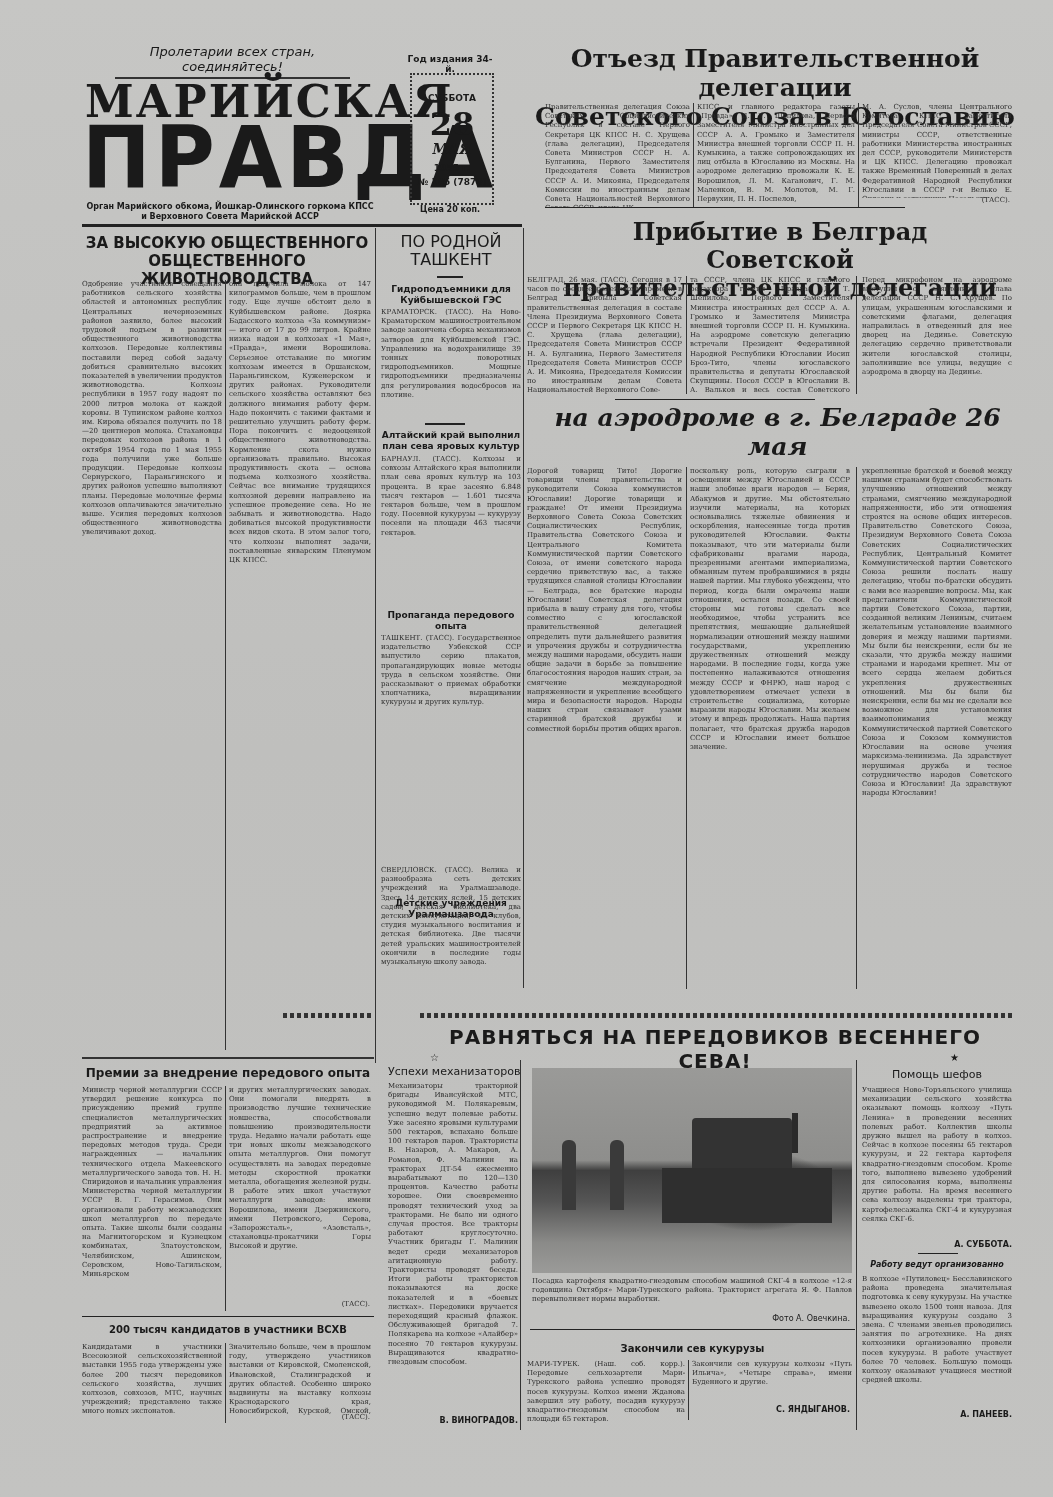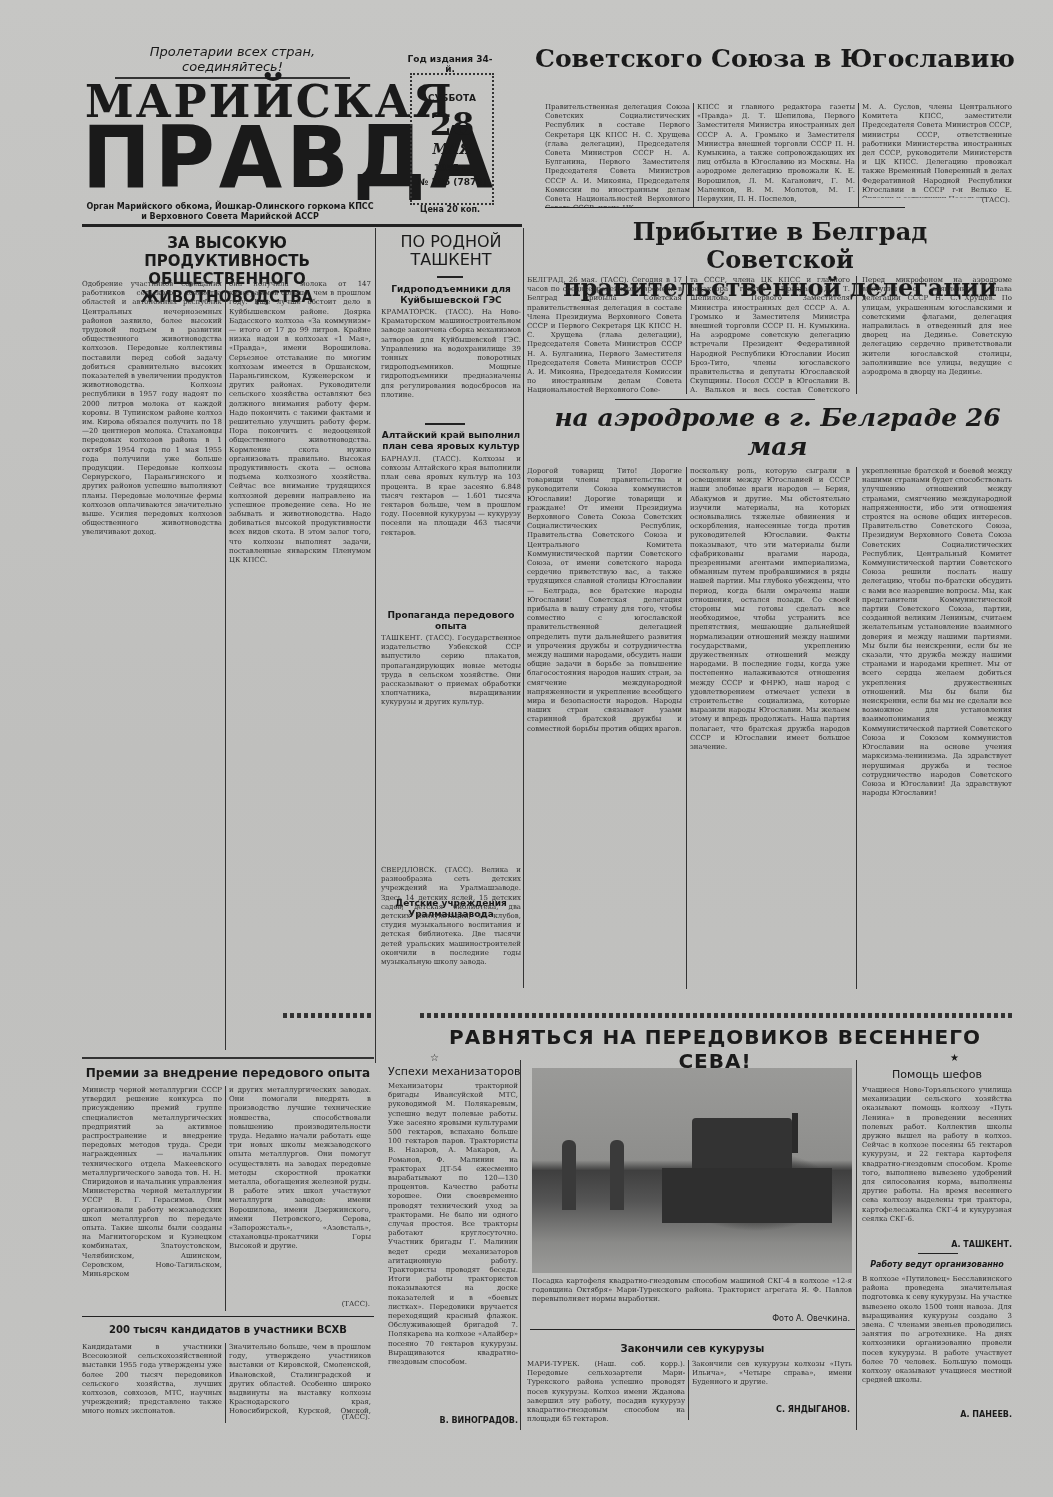--- a/index.html
+++ b/index.html
@@ -48,20 +48,21 @@
     <div class="day">28</div>
     <div class="mon">МАЯ</div>
     <div class="yr">1955 г.</div>
     <div class="num">№ 105 (7870)</div>
   </div>
   <div class="abs price">Цена 20 коп.</div>
 
   <div class="abs rule" style="left:82px;top:224px;width:440px;height:3px;"></div>
 
   <div class="abs h-big" style="left:535px;top:44px;width:480px;font-size:25px;line-height:29px;">
+    <div>Отъезд Правительственной делегации</div>
     <div>Советского Союза в Югославию</div>
   </div>
   <div class="col" style="left:545px;top:103px;width:145px;height:105px;">Правительственная делегация Союза Советских Социалистических Республик в составе Первого Секретаря ЦК КПСС Н. С. Хрущева (глава делегации), Председателя Совета Министров СССР Н. А. Булганина, Первого Заместителя Председателя Совета Министров СССР А. И. Микояна, Председателя Комиссии по иностранным делам Совета Национальностей Верховного Совета СССР, члена ЦК</div>
   <div class="vr" style="left:693px;top:103px;height:104px;"></div>
   <div class="col" style="left:697px;top:103px;width:158px;height:105px;">КПСС и главного редактора газеты «Правда» Д. Т. Шепилова, Первого Заместителя Министра иностранных дел СССР А. А. Громыко и Заместителя Министра внешней торговли СССР П. Н. Кумыкина, а также сопровождающих их лиц отбыла в Югославию из Москвы. На аэродроме делегацию провожали К. Е. Ворошилов, Л. М. Каганович, Г. М. Маленков, В. М. Молотов, М. Г. Первухин, П. Н. Поспелов,</div>
   <div class="vr" style="left:858px;top:103px;height:104px;"></div>
   <div class="col" style="left:862px;top:103px;width:150px;height:95px;">М. А. Суслов, члены Центрального Комитета КПСС, заместители Председателя Совета Министров СССР, министры СССР, ответственные работники Министерства иностранных дел СССР, руководители Министерств и ЦК КПСС. Делегацию провожал также Временный Поверенный в делах Федеративной Народной Республики Югославии в СССР г-н Велько Е. Оклевич и сотрудники Посольства.</div>
   <div class="col" style="left:965px;top:196px;width:45px;height:10px;text-align:right;">(ТАСС).</div>
   <div class="abs rule" style="left:545px;top:207px;width:360px;height:1px;"></div>
 
@@ -79,21 +80,21 @@
   <div class="abs h-big" style="left:540px;top:403px;width:475px;font-size:25px;line-height:29px;font-style:italic;">
     <div>на аэродроме в г. Белграде 26 мая</div>
   </div>
   <div class="col" style="left:527px;top:467px;width:155px;height:522px;">Дорогой товарищ Тито! Дорогие товарищи члены правительства и руководители Союза коммунистов Югославии! Дорогие товарищи и граждане! От имени Президиума Верховного Совета Союза Советских Социалистических Республик, Правительства Советского Союза и Центрального Комитета Коммунистической партии Советского Союза, от имени советского народа сердечно приветствую вас, а также трудящихся славной столицы Югославии — Белграда, все братские народы Югославии! Советская делегация прибыла в вашу страну для того, чтобы совместно с югославской правительственной делегацией определить пути дальнейшего развития и упрочения дружбы и сотрудничества между нашими народами, обсудить наши общие задачи в борьбе за повышение благосостояния народов наших стран, за смягчение международной напряженности и укрепление всеобщего мира и безопасности народов. Народы наших стран связывают узами старинной братской дружбы и совместной борьбы против общих врагов.</div>
   <div class="vr" style="left:686px;top:467px;height:522px;"></div>
   <div class="col" style="left:690px;top:467px;width:160px;height:522px;">поскольку роль, которую сыграли в освещении между Югославией и СССР наши злобные враги народов — Берия, Абакумов и другие. Мы обстоятельно изучили материалы, на которых основывались тяжелые обвинения и оскорбления, нанесенные тогда против руководителей Югославии. Факты показывают, что эти материалы были сфабрикованы врагами народа, презренными агентами империализма, обманным путем пробравшимися в ряды нашей партии. Мы глубоко убеждены, что период, когда были омрачены наши отношения, остался позади. Со своей стороны мы готовы сделать все необходимое, чтобы устранить все препятствия, мешающие дальнейшей нормализации отношений между нашими государствами, укреплению дружественных отношений между народами. В последние годы, когда уже постепенно налаживаются отношения между СССР и ФНРЮ, наш народ с удовлетворением отмечает успехи в строительстве социализма, которые выразили народы Югославии. Мы желаем этому и впредь продолжать. Наша партия полагает, что братская дружба народов СССР и Югославии имеет большое значение.</div>
   <div class="vr" style="left:856px;top:467px;height:522px;"></div>
   <div class="col" style="left:862px;top:467px;width:150px;height:522px;">укрепленные братской и боевой между нашими странами будет способствовать улучшению отношений между странами, смягчению международной напряженности, ибо эти отношения строятся на основе общих интересов. Правительство Советского Союза, Президиум Верховного Совета Союза Советских Социалистических Республик, Центральный Комитет Коммунистической партии Советского Союза решили послать нашу делегацию, чтобы по-братски обсудить с вами все назревшие вопросы. Мы, как представители Коммунистической партии Советского Союза, партии, созданной великим Лениным, считаем желательным установление взаимного доверия и между нашими партиями. Мы были бы неискренни, если бы не сказали, что дружба между нашими странами и народами крепнет. Мы от всего сердца желаем добиться укрепления дружественных отношений. Мы бы были бы неискренни, если бы мы не сделали все возможное для установления взаимопонимания между Коммунистической партией Советского Союза и Союзом коммунистов Югославии на основе учения марксизма-ленинизма. Да здравствует нерушимая дружба и тесное сотрудничество народов Советского Союза и Югославии! Да здравствуют народы Югославии!</div>
 
   <div class="abs h-big" style="left:82px;top:234px;width:290px;font-family:'DejaVu Sans',sans-serif;font-size:15px;line-height:18px;">
-    <div>ЗА ВЫСОКУЮ ПРОДУКТИВНОСТЬ</div>
+    <div>ЗА ВЫСОКУЮ ОБЩЕСТВЕННОГО</div>
     <div>ОБЩЕСТВЕННОГО ЖИВОТНОВОДСТВА</div>
   </div>
   <div class="col" style="left:82px;top:280px;width:140px;height:770px;">Одобрение участников совещания работников сельского хозяйства областей и автономных республик Центральных нечерноземных районов заявило, более высокий трудовой подъем в развитии общественного животноводства колхозов. Передовые коллективы поставили перед собой задачу добиться сравнительно высоких показателей в увеличении продуктов животноводства. Колхозы республики в 1957 году надоят по 2000 литров молока от каждой коровы. В Тупинском районе колхоз им. Кирова обязался получить по 18—20 центнеров молока. Стахановцы передовых колхозов района в 1 октября 1954 года по 1 мая 1955 года получили уже больше продукции. Передовые колхозы Сернурского, Параньгинского и других районов успешно выполняют планы. Передовые молочные фермы колхозов оплачиваются значительно выше. Усилия передовых колхозов общественного животноводства увеличивают доход.</div>
   <div class="vr" style="left:225px;top:280px;height:770px;"></div>
   <div class="col" style="left:229px;top:280px;width:142px;height:770px;">она получила молока от 147 килограммов больше, чем в прошлом году. Еще лучше обстоит дело в Куйбышевском районе. Доярка Бадасского колхоза «За коммунизм» — итого от 17 до 99 литров. Крайне низка надои в колхозах «1 Мая», «Правда», имени Ворошилова. Серьезное отставание по многим колхозам имеется в Оршанском, Параньгинском, Куженерском и других районах. Руководители сельского хозяйства оставляют без должного внимания работу ферм. Надо покончить с такими фактами и решительно улучшить работу ферм. Пора покончить с недооценкой общественного животноводства. Кормление скота нужно организовать правильно. Высокая продуктивность скота — основа подъема колхозного хозяйства. Сейчас все внимание трудящихся колхозной деревни направлено на успешное проведение сева. Но не забывать и животноводства. Надо добиваться высокой продуктивности всех видов скота. В этом залог того, что колхозы выполнят задачи, поставленные январским Пленумом ЦК КПСС.</div>
   <div class="vr" style="left:375px;top:228px;height:835px;"></div>
   <div class="abs" style="left:82px;top:1057px;width:292px;height:2px;background:#333;"></div>
 
   <div class="abs sub" style="left:380px;top:233px;width:142px;font-weight:normal;font-size:16px;line-height:18px;">
     <div>ПО РОДНОЙ</div>
@@ -149,19 +150,19 @@
 
   <div class="abs sub" style="left:530px;top:1343px;width:325px;font-size:10px;">Закончили сев кукурузы</div>
   <div class="col" style="left:527px;top:1360px;width:158px;height:65px;">МАРИ-ТУРЕК. (Наш. соб. корр.). Передовые сельхозартели Мари-Турекского района успешно проводят посев кукурузы. Колхоз имени Жданова завершил эту работу, посадив кукурузу квадратно-гнездовым способом на площади 65 гектаров.</div>
   <div class="vr" style="left:688px;top:1360px;height:60px;"></div>
   <div class="col" style="left:692px;top:1360px;width:160px;height:40px;">Закончили сев кукурузы колхозы «Путь Ильича», «Четыре справа», имени Буденного и другие.</div>
   <div class="sign abs" style="left:700px;top:1405px;width:150px;">С. ЯНДЫГАНОВ.</div>
   <div class="vr" style="left:856px;top:1060px;height:370px;"></div>
 
   <div class="abs sub" style="left:862px;top:1068px;width:150px;font-weight:normal;font-size:11px;">Помощь шефов</div>
   <div class="col" style="left:862px;top:1086px;width:150px;height:150px;">Учащиеся Ново-Торъяльского училища механизации сельского хозяйства оказывают помощь колхозу «Путь Ленина» в проведении весенних полевых работ. Коллектив школы дружно вышел на работу в колхоз. Сейчас в колхозе посеяны 65 гектаров кукурузы, и 22 гектара картофеля квадратно-гнездовым способом. Крome того, выполнено вывезено удобрений для силосования корма, выполнены другие работы. На время весеннего сева колхозу выделены три трактора, картофелесажалка СКГ-4 и кукурузная сеялка СКГ-6.</div>
-  <div class="sign abs" style="left:862px;top:1240px;width:150px;">А. ТАШКЕНТ.</div>
+  <div class="sign abs" style="left:862px;top:1240px;width:150px;">А. СУББОТА.</div>
   <div class="abs rule" style="left:918px;top:1253px;width:40px;height:1px;"></div>
   <div class="abs sub" style="left:862px;top:1260px;width:150px;font-size:8px;font-style:italic;">Работу ведут организованно</div>
   <div class="col" style="left:862px;top:1275px;width:150px;height:132px;">В колхозе «Путиловец» Бесславинского района проведена значительная подготовка к севу кукурузы. На участке вывезено около 1500 тонн навоза. Для выращивания кукурузы создано 3 звена. С членами звеньев проводились занятия по агротехнике. На днях колхозники организованно провели посев кукурузы. В работе участвует более 70 человек. Большую помощь колхозу оказывают учащиеся местной средней школы.</div>
   <div class="sign abs" style="left:862px;top:1410px;width:150px;">А. ПАНЕЕВ.</div>
 
 </div>
 
 </body></html>

